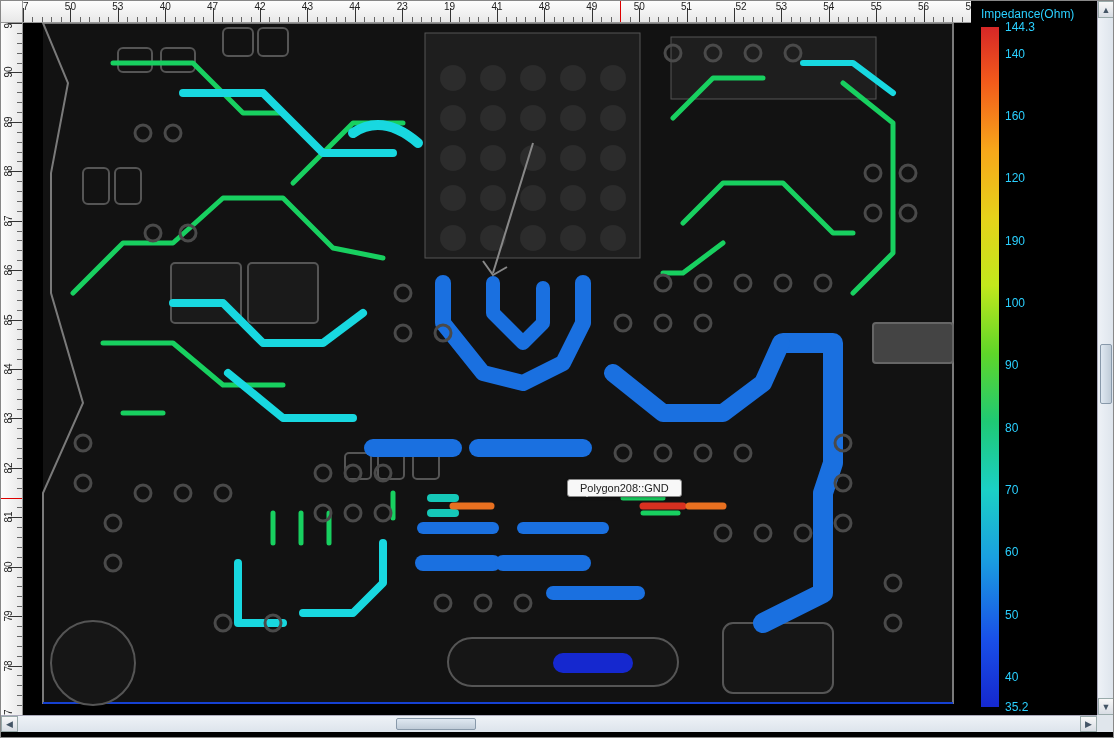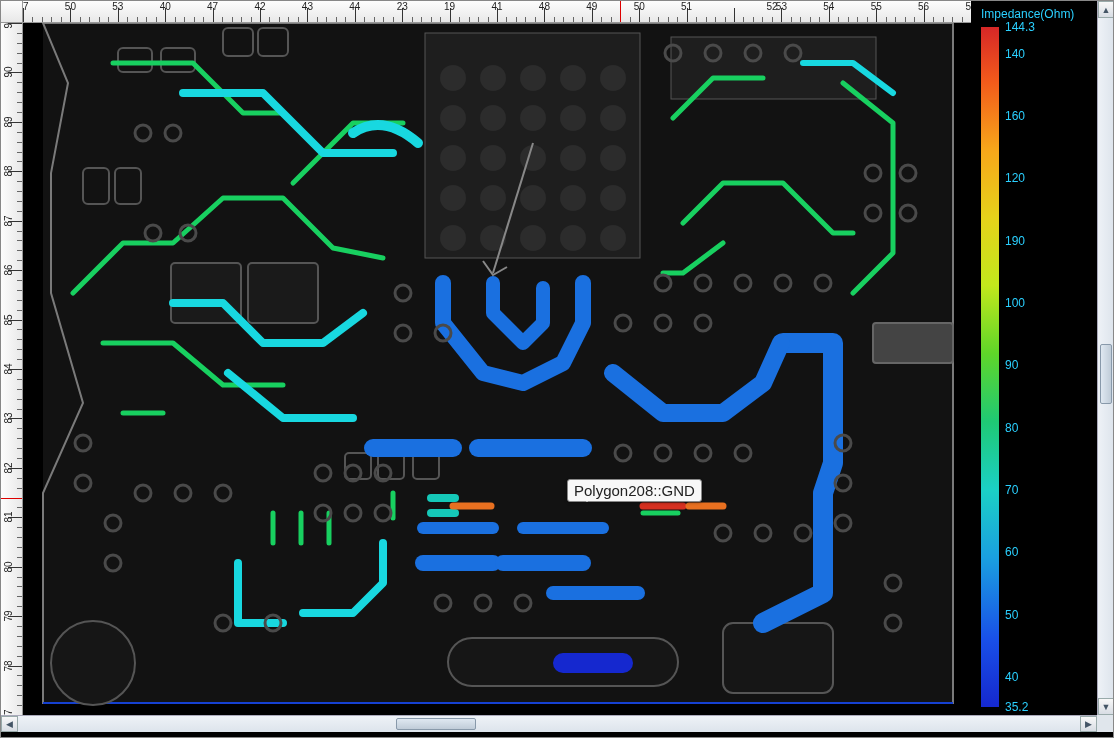--- a/index.html
+++ b/index.html
@@ -92,22 +92,22 @@
     background: #000;
   }
   .viewport svg { width:100%; height:100%; display:block; }
 
   
   .tooltip {
     position: absolute;
     background: #f8f8f8;
     border: 1px solid #888;
     border-radius: 3px;
-    padding: 2px 6px;
-    font-size: 15px;
+    padding: 2px 12px;
+    font-size: 11px;
     color: #222;
     box-shadow: 0 1px 3px rgba(0,0,0,.3);
     white-space: nowrap;
   }
   .tooltip::before {
     content:"";
     position:absolute;
     left: 14px;
     bottom:-6px;
     border:5px solid transparent;
@@ -303,21 +303,21 @@
       <div class="tick minor" style="left: 635.16px;"></div>
       <div class="tick minor" style="left: 644.64px;"></div>
       <div class="tick minor" style="left: 654.12px;"></div>
       <div class="tick major" style="left: 663.6px;"></div>
       <div class="label" style="left: 663.6px;">51</div>
       <div class="tick minor" style="left: 673.08px;"></div>
       <div class="tick minor" style="left: 682.56px;"></div>
       <div class="tick minor" style="left: 692.04px;"></div>
       <div class="tick minor" style="left: 701.52px;"></div>
       <div class="tick major" style="left: 711px;"></div>
-      <div class="label" style="left: 749px;">52</div>
+      <div class="label" style="left: 718px;">52</div>
       <div class="tick minor" style="left: 720.48px;"></div>
       <div class="tick minor" style="left: 729.96px;"></div>
       <div class="tick minor" style="left: 739.44px;"></div>
       <div class="tick minor" style="left: 748.92px;"></div>
       <div class="tick major" style="left: 758.4px;"></div>
       <div class="label" style="left: 758.4px;">53</div>
       <div class="tick minor" style="left: 767.88px;"></div>
       <div class="tick minor" style="left: 777.36px;"></div>
       <div class="tick minor" style="left: 786.84px;"></div>
       <div class="tick minor" style="left: 796.32px;"></div>

